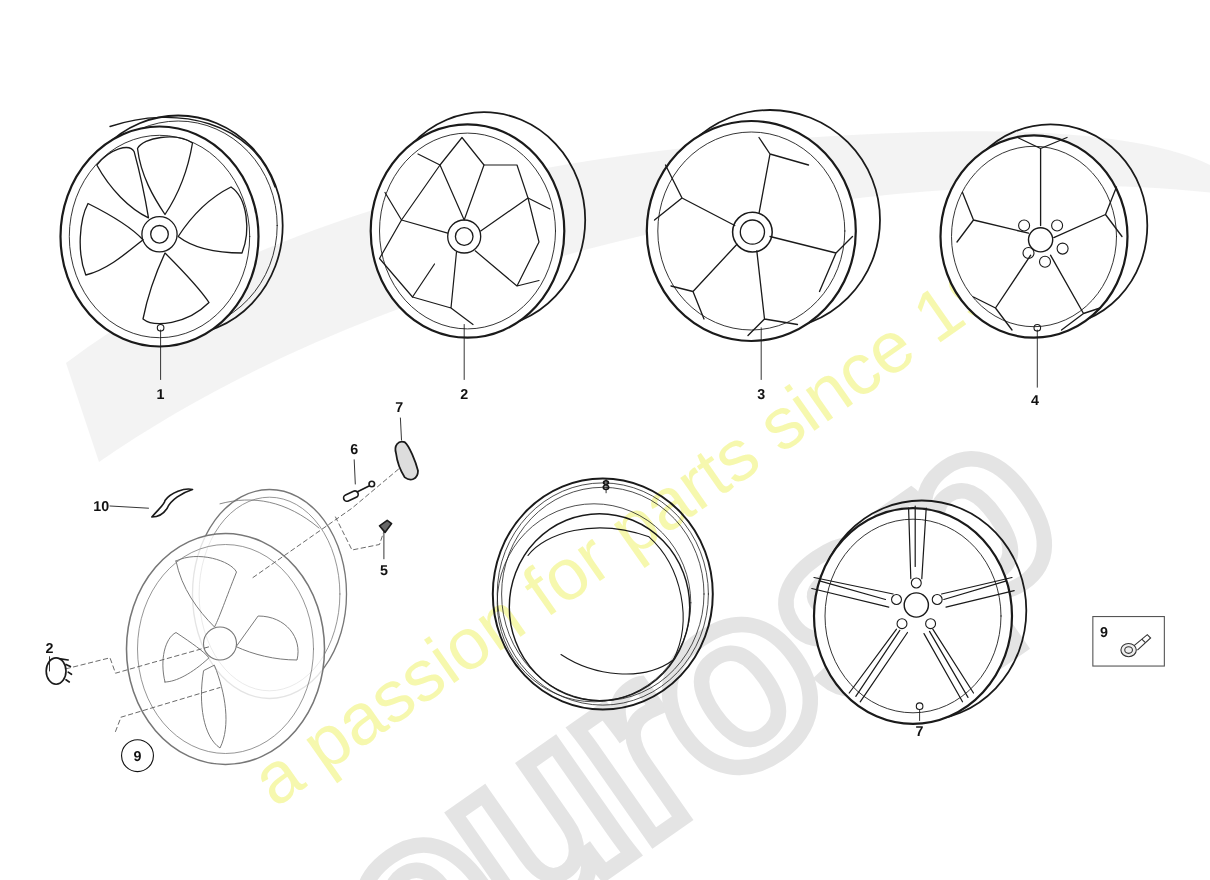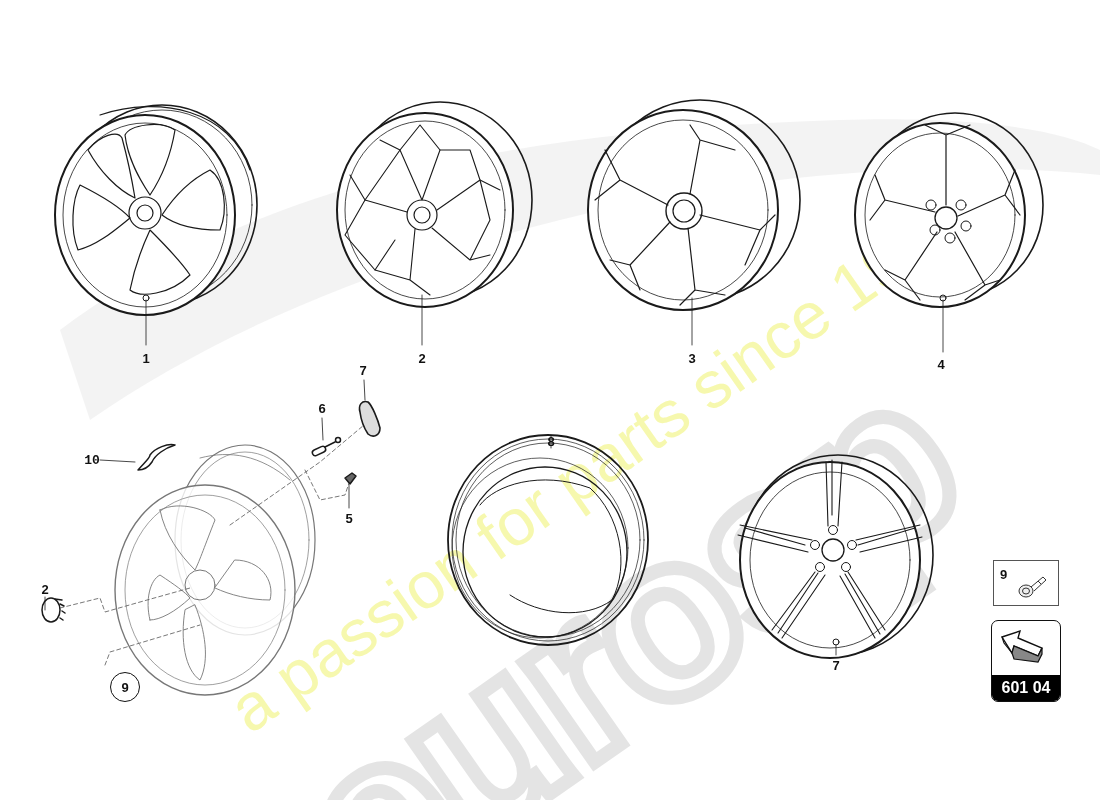--- a/index.html
+++ b/index.html
@@ -191,42 +191,34 @@
   </svg>
 
   <span class="label" style="left:146px;top:358px;">1</span>
   <span class="label" style="left:422px;top:358px;">2</span>
   <span class="label" style="left:692px;top:358px;">3</span>
   <span class="label" style="left:941px;top:364px;">4</span>
   <span class="label" style="left:349px;top:518px;">5</span>
   <span class="label" style="left:322px;top:408px;">6</span>
   <span class="label" style="left:363px;top:370px;">7</span>
   <span class="label" style="left:551px;top:441px;">8</span>
-  <span class="label" style="left:92px;top:460px;font-family:Liberation Mono, monospace;">10</span>
+  <span class="label" style="left:92px;top:460px;">10</span>
   <span class="label" style="left:45px;top:589px;">2</span>
   <span class="label" style="left:836px;top:665px;">7</span>
 
   <div class="circle-label" style="left:110px;top:672px;">
     <span>9</span>
   </div>
 
   <div class="bolt-box">
     <span class="num">9</span>
     <svg width="66" height="46" viewBox="0 0 66 46" style="position:absolute;left:0;top:0;">
       <g fill="none" stroke="#333" stroke-width="1">
         <ellipse cx="32" cy="30" rx="7" ry="6" fill="#eee"></ellipse>
         <ellipse cx="32" cy="30" rx="3.5" ry="3"></ellipse>
         <path d="M37,26 L49,16 L52,19 L40,30"></path>
         <path d="M44,20 L47,23"></path>
       </g>
     </svg>
   </div>
 
-  <div class="ref-box">
-    <svg width="70" height="56" viewBox="0 0 70 56" style="position:absolute;left:0;top:0;">
-      <path d="M10,16 L28,10 L26,17 L50,27 L46,35 L22,25 L20,32 Z" fill="#fff" stroke="#111" stroke-width="1.4"></path>
-      <path d="M20,32 L22,38 L46,41 L50,33 L50,27 L46,35 L22,25 Z" fill="#888" stroke="#111" stroke-width="1.2"></path>
-      <path d="M10,16 L12,22 L20,32" fill="none" stroke="#111" stroke-width="1.2"></path>
-    </svg>
-    <div class="code">601 04</div>
-  </div>
 
 </div>
 
 </body></html>

